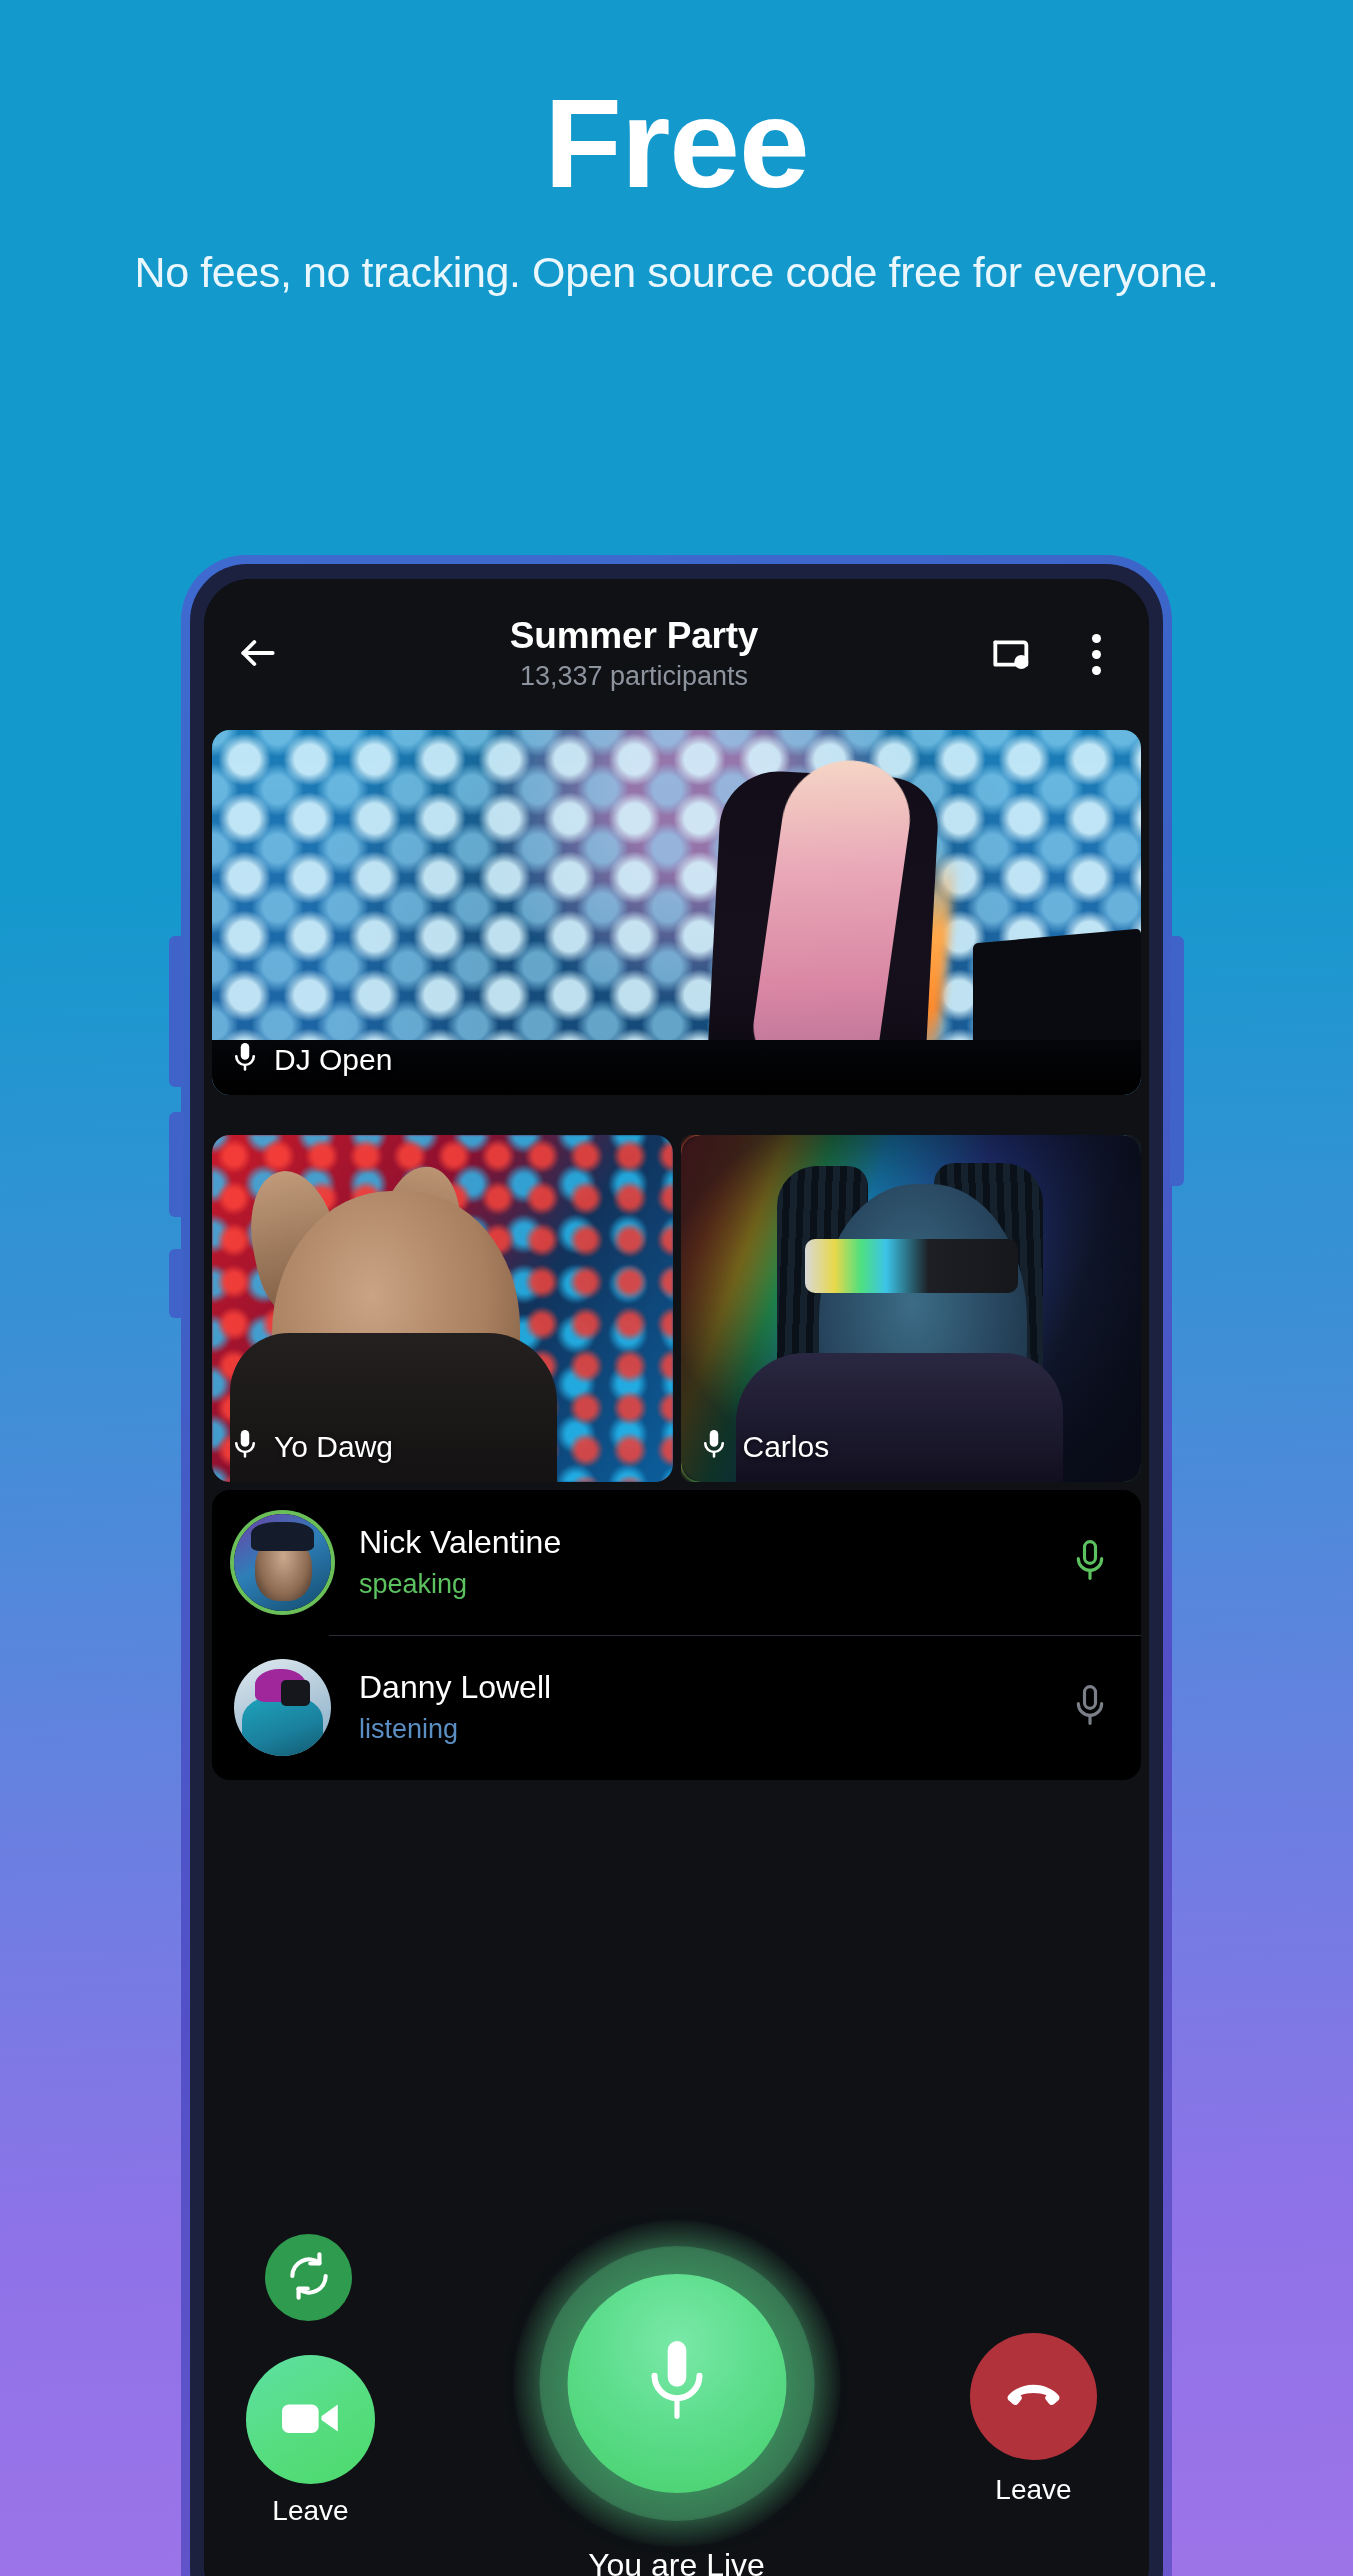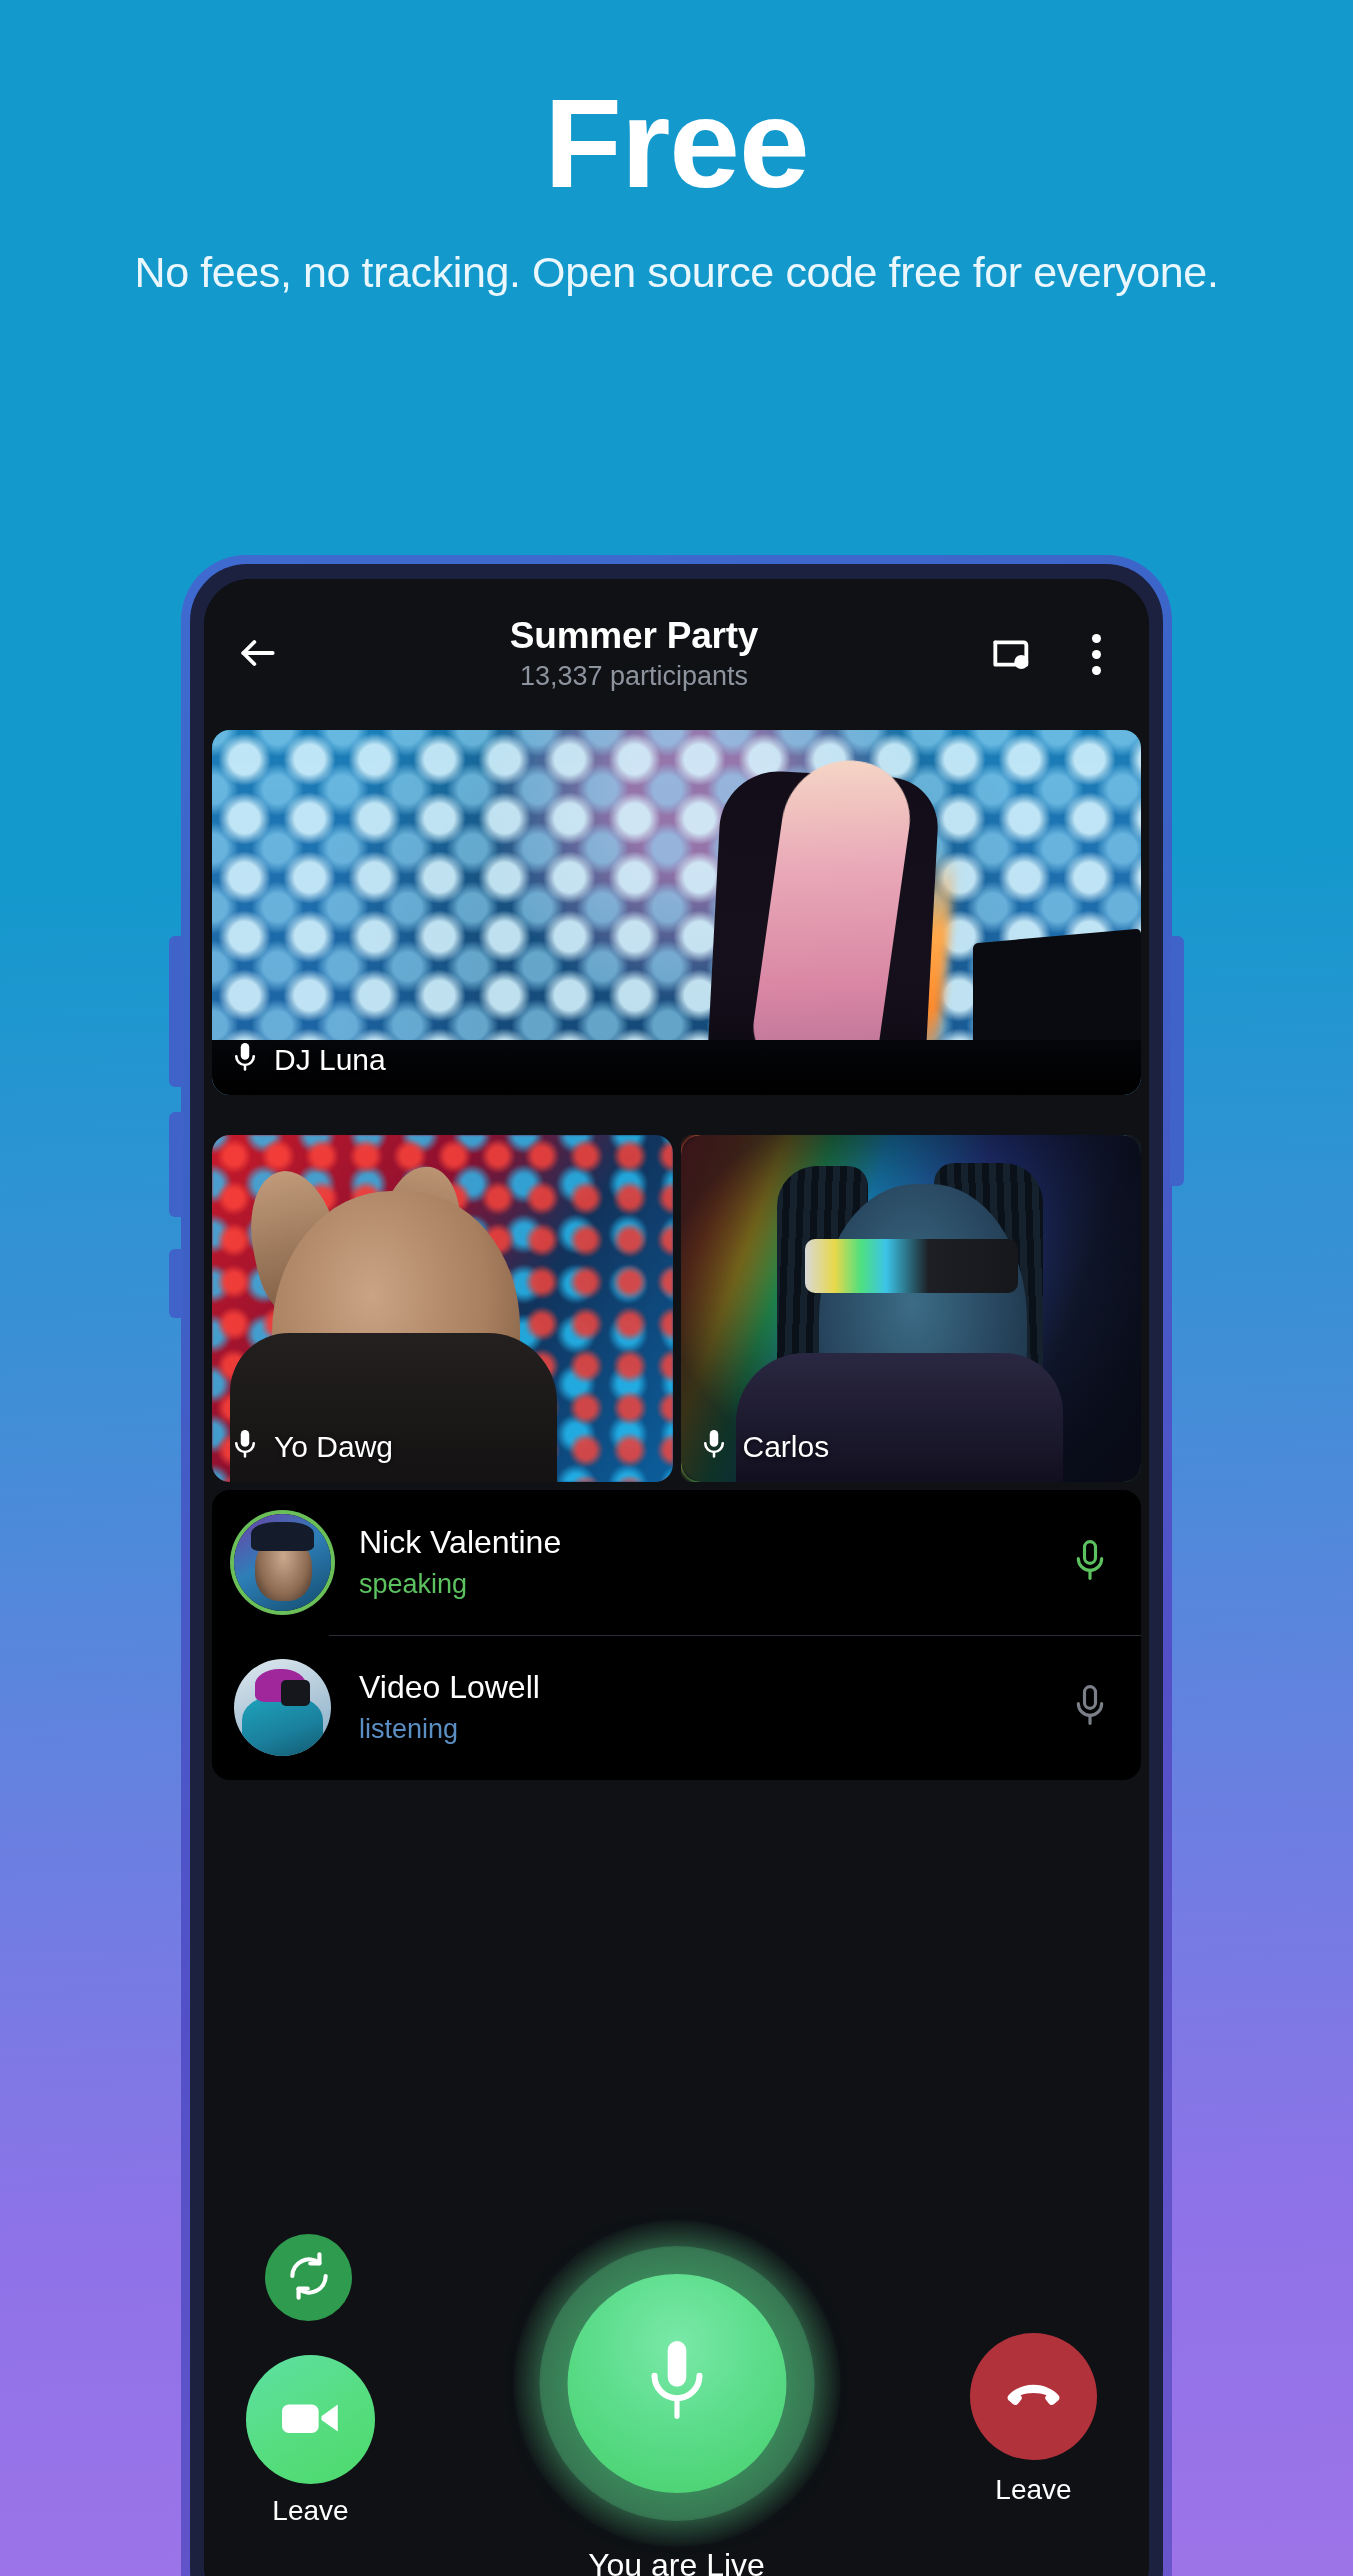--- a/index.html
+++ b/index.html
@@ -296,21 +296,21 @@
                 <div class="deck"></div>
         </div>
         <div class="tile-label">
           <span>
             <svg width="30" height="34" viewBox="0 0 24 26" fill="#ffffff">
               <rect x="8.6" y="1" width="6.8" height="13.4" rx="3.4"></rect>
               <path d="M5 11.6a7 7 0 0 0 14 0" stroke="#ffffff" stroke-width="2.1" fill="none" stroke-linecap="round"></path>
               <rect x="11" y="18.2" width="2" height="5" rx="1"></rect>
             </svg>
           </span>
-          <span class="nm">DJ Luna</span>
+          <span class="nm">DJ Open</span>
         </div>
       </div>
 
       <div class="tile-row">
 
         <div class="tile tile-sm">
           <div class="art-dog">
             <div class="bk"></div>
                   <div class="ear-l"></div>
                   <div class="ear-r"></div>
@@ -375,21 +375,21 @@
         </div>
       </div>
 
       <div class="prow">
         <div class="pav">
           <div class="im2"></div>
                 <div class="hat"></div>
                 <div class="cam"></div>
         </div>
         <div class="pinfo">
-          <div class="pname">Video Lowell</div>
+          <div class="pname">Danny Lowell</div>
           <div class="pstat" id="st1" style="color: rgb(91, 143, 196);">listening</div>
         </div>
         <div class="pmic">
           <span>
             <svg width="40" height="46" viewBox="0 0 24 26" fill="none" stroke="#7b8088" stroke-width="1.9" stroke-linecap="round">
               <rect x="8.7" y="1.4" width="6.6" height="13" rx="3.3"></rect>
               <path d="M5 11.6a7 7 0 0 0 14 0"></path>
               <line x1="12" y1="18.6" x2="12" y2="23.4"></line>
             </svg>
           </span>

